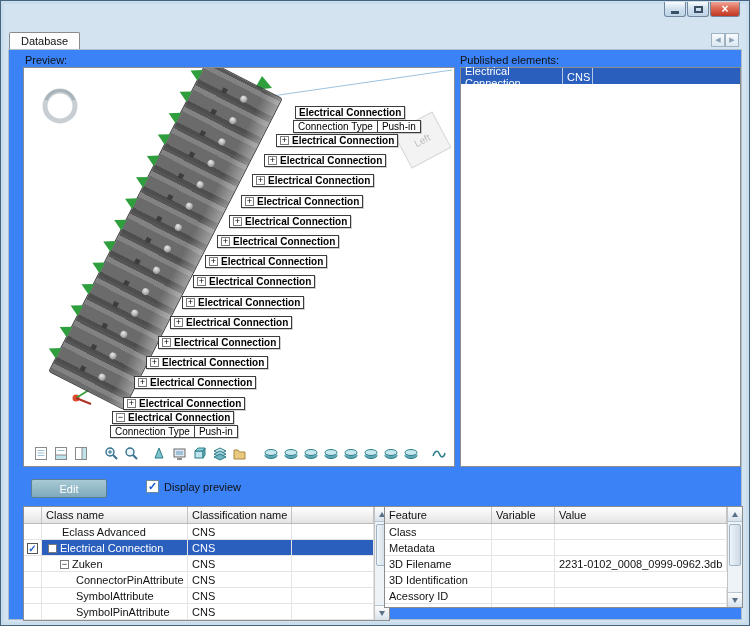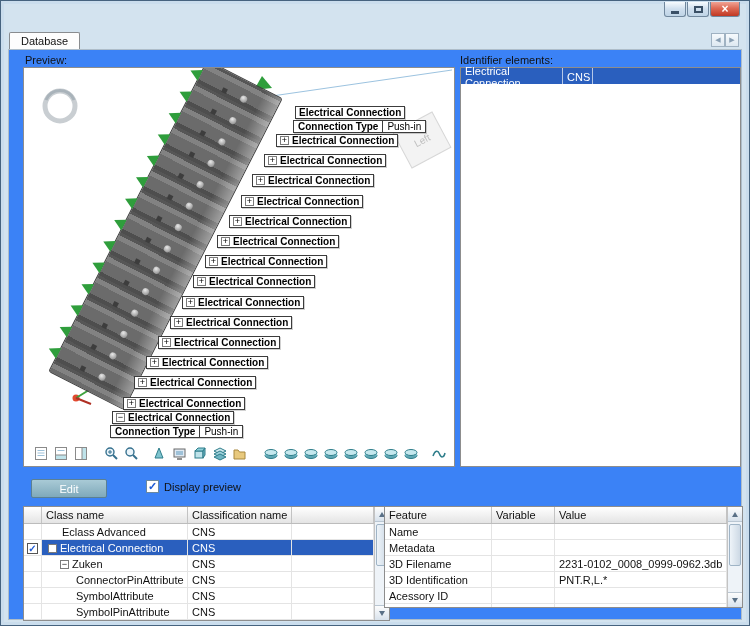--- a/index.html
+++ b/index.html
@@ -53,21 +53,21 @@
   .holeB { position:absolute; left:26px; width:5px; height:5px; background:#3d3d3d; }
   .callout { position:absolute; display:flex; align-items:center; height:13px; background:#fff;
              border:1px solid #3c3c3c; padding:0 3px; font-size:10px; font-weight:bold; color:#000;
              white-space:nowrap; z-index:10; box-shadow:1px 1px 0 rgba(0,0,0,.18); }
   .box-glyph { display:inline-block; width:9px; height:9px; border:1px solid #7a7a7a; background:#fff;
                font-size:9px; line-height:7px; text-align:center; font-weight:normal; margin-right:3px; flex:0 0 auto; }
   .tip { position:absolute; display:flex; align-items:center; height:13px; background:#fff;
          border:1px solid #3c3c3c; font-size:10px; color:#000; white-space:nowrap; z-index:10;
          box-shadow:1px 1px 0 rgba(0,0,0,.18); }
   .tip span { padding:0 4px; }
-  .tip span:first-child { border-right:1px solid #3c3c3c;font-weight:bold; }
+  .tip span:first-child { border-right:1px solid #3c3c3c; }
   
   .preview-toolbar { position:absolute; left:0; right:0; bottom:0; height:26px; display:flex;
                      align-items:center; padding-left:9px; gap:4px; background:#fff; }
   .tb-icon { width:16px; height:15px; display:inline-flex; align-items:center; justify-content:center; cursor:default; }
   .tb-icon:nth-child(4)  { margin-left:10px; }
   .tb-icon:nth-child(6)  { margin-left:8px; }
   .tb-icon:nth-child(11) { margin-left:12px; }
   .tb-icon:nth-child(19) { margin-left:8px; }
   
   .published-panel { position:absolute; left:451px; top:17px; width:281px; height:400px;
@@ -403,21 +403,21 @@
             </svg>
           </span>
           <span class="tb-icon">
             <svg width="16" height="15">
               <path d="M2 10 C4 4 7 4 8.5 8 S13 12 14 7" fill="none" stroke="#2e7d8a" stroke-width="1.5"></path>
             </svg>
           </span>
         </div>
     </div>
 
-    <span class="section-label" style="left:451px; top:4px;">Identifier elements:</span>
+    <span class="section-label" style="left:451px; top:4px;">Published elements:</span>
 
     <div class="published-panel">
       <div class="pub-row">
         <span class="pub-cell pub-name">Electrical Connection</span>
         <span class="pub-cell pub-code">CNS</span>
         <span class="pub-cell" style="flex:1; border-right:none;"></span>
       </div>
     </div>
 
     <div class="edit-btn">Edit</div>
@@ -503,38 +503,37 @@
 
     <div class="grid-table feature-table">
       <div class="tbl-inner">
         <div class="hdr">
           <span class="cell f1">Feature</span>
           <span class="cell f2">Variable</span>
           <span class="cell f3">Value</span>
         </div>
         <div>
             <div class="row">
-              <span class="cell f1">Name</span>
+              <span class="cell f1">Class</span>
               <span class="cell f2"></span>
               <span class="cell f3"></span>
             </div>
             <div class="row">
               <span class="cell f1">Metadata</span>
               <span class="cell f2"></span>
               <span class="cell f3"></span>
             </div>
             <div class="row">
               <span class="cell f1">3D Filename</span>
               <span class="cell f2"></span>
               <span class="cell f3">2231-0102_0008_0999-0962.3db</span>
             </div>
             <div class="row">
               <span class="cell f1">3D Identification</span>
               <span class="cell f2"></span>
-              <span class="cell f3">PNT.R,L.*</span>
             </div>
             <div class="row">
               <span class="cell f1">Acessory ID</span>
               <span class="cell f2"></span>
               <span class="cell f3"></span>
             </div>
             <div class="row">
               <span class="cell f1">Identifier</span>
               <span class="cell f2"></span>
               <span class="cell f3"></span>

